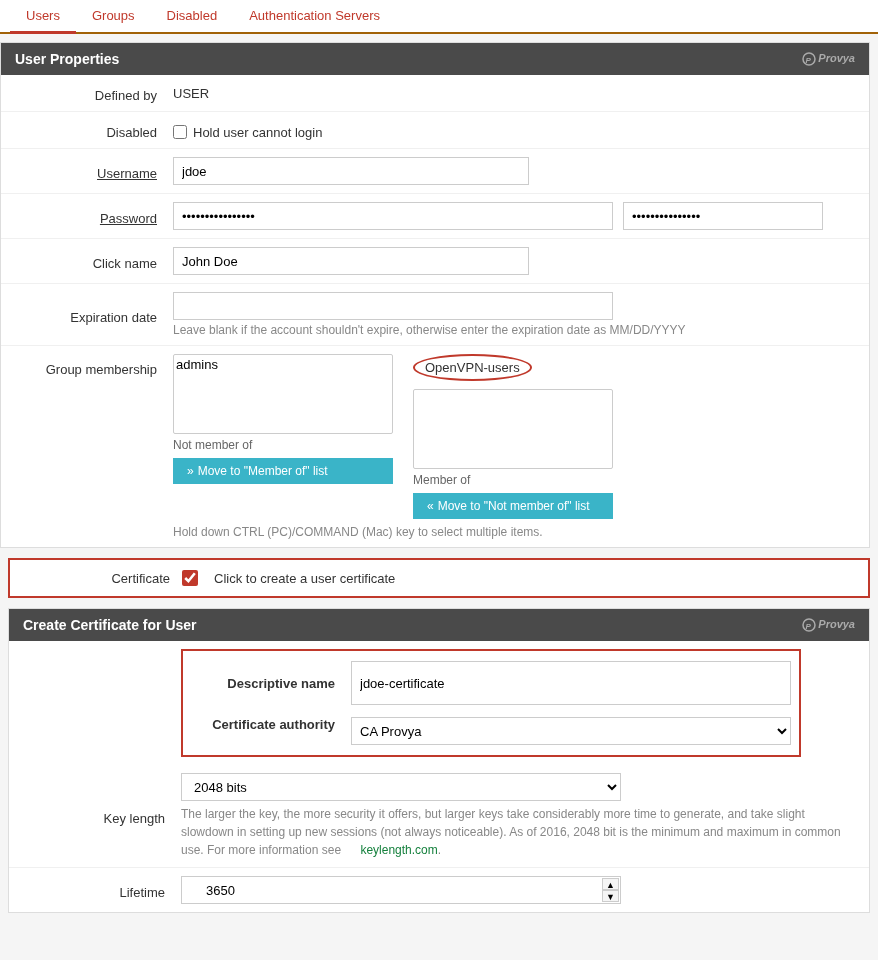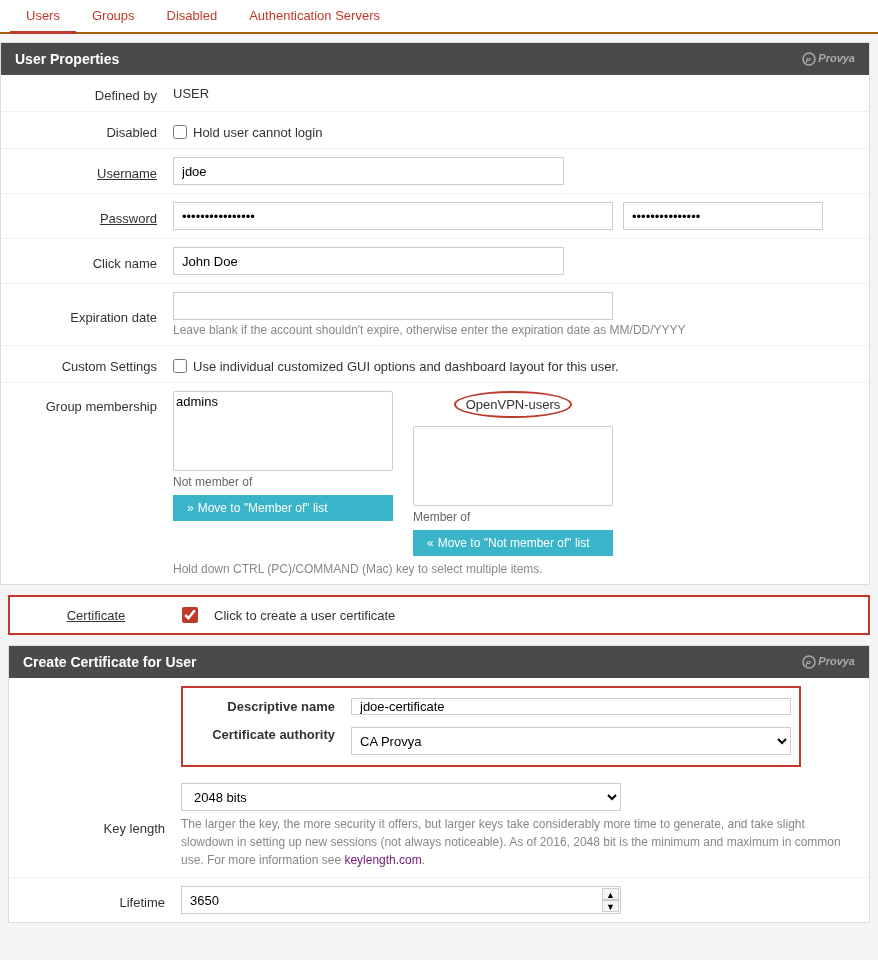--- a/index.html
+++ b/index.html
@@ -30,27 +30,27 @@
     .form-row:last-child { border-bottom: none; }
     .form-label { width: 160px; min-width: 160px; text-align: right; padding-right: 16px; padding-top: 5px; font-size: 13px; color: #333; font-weight: normal; }
     .form-label.underline { text-decoration: underline; }
     .form-content { flex: 1; display: flex; flex-direction: column; }
     .form-content-row { display: flex; align-items: center; gap: 10px; }
 
     input[type="text"], input[type="password"] {
       border: 1px solid #ccc;
       padding: 4px 8px;
       font-size: 13px;
-      width: 391px;
+      width: 356px;
       height: 28px;
       background: #fff;
     }
 
     .hint-text { font-size: 12px; color: #888; margin-top: 3px; }
-    .hint-text a { color: #701a75; text-decoration: none; }
+    .hint-text a { color: #15803d; text-decoration: none; margin-left: 16px; }
 
     
     .checkbox-label { display: flex; align-items: center; gap: 6px; padding-top: 4px; }
     input[type="checkbox"] { width: 14px; height: 14px; }
 
     
     .group-row { display: flex; gap: 20px; align-items: flex-start; }
     .group-box-container { display: flex; flex-direction: column; }
     .group-label { font-size: 12px; color: #666; margin-top: 4px; }
     select[multiple] {
@@ -160,66 +160,57 @@
   </div>
 
   <div class="form-row">
     <div class="form-label">Expiration date</div>
     <div class="form-content">
       <input type="text" value="" style="width: 440px;">
       <span class="hint-text">Leave blank if the account shouldn't expire, otherwise enter the expiration date as MM/DD/YYYY</span>
     </div>
   </div>
 
-  <div class="form-row">
-    <div class="form-label">Custom Settings</div>
-    <div class="form-content">
-      <label class="checkbox-label">
-        <input type="checkbox" style="">
-        <span>Use individual customized GUI options and dashboard layout for this user.</span>
-      </label>
-    </div>
-  </div>
 
   <div class="form-row" style="align-items:flex-start;">
     <div class="form-label" style="padding-top:8px;">Group membership</div>
     <div class="form-content">
       <div class="group-row">
 
         <div class="group-box-container">
           <select multiple="">
             <option>admins</option>
           </select>
           <span class="group-label">Not member of</span>
           <button class="btn-move" style="margin-top:6px; font-size:12px;">
             <span>»</span>
             <span>Move to "Member of" list</span>
           </button>
         </div>
 
         <div class="group-right-container">
-          <div style="position:relative;text-align:center;">
+          <div style="position:relative;">
             <div class="openvpn-circle">OpenVPN-users</div>
           </div>
           <select multiple="" style="margin-top:4px; width:200px;">
           </select>
           <span class="group-label">Member of</span>
           <button class="btn-move" style="margin-top:6px; font-size:12px;">
             <span>«</span>
             <span>Move to "Not member of" list</span>
           </button>
         </div>
       </div>
       <span class="hint-text" style="margin-top:6px;">Hold down CTRL (PC)/COMMAND (Mac) key to select multiple items.</span>
     </div>
   </div>
 </div>
 
 <div style="margin: 0 8px 10px 8px; border: 2px solid #c0392b; background:#fff; display:flex; align-items:center; padding: 10px 12px;">
-  <div style="width:160px; min-width:160px; text-align:center; padding-right:12px; font-size:13px;text-decoration:underline;">Certificate</div>
+  <div style="width:160px; min-width:160px; text-align:right; padding-right:12px; font-size:13px;">Certificate</div>
   <div style="display:flex; align-items:center; gap:16px;">
     <input type="checkbox" checked="" style="width: 16px; height: 16px; accent-color: rgb(192, 57, 43);">
     <span style="font-size:13px;">Click to create a user certificate</span>
   </div>
 </div>
 
 <div class="create-cert-section" style="margin: 0 8px 10px 8px;">
   <div class="section-header">
     <span>Create Certificate for User</span>
     <span class="brand">
@@ -228,21 +219,21 @@
           <text x="3.5" y="11" font-size="8" fill="#aaa">P</text>
         </svg><span>Provya</span>
     </span>
   </div>
 
   
   <div style="border: 2px solid #c0392b; margin: 8px 12px 8px 172px; padding: 4px 8px; display:inline-block; min-width:480px;">
     
     <div style="display:flex; align-items:center; padding: 6px 0;">
       <div style="width:160px; min-width:160px; text-align:right; padding-right:16px; font-size:13px; font-weight:bold;">Descriptive name</div>
-      <input type="text" value="jdoe-certificate" style="width: 440px; border: 1px solid rgb(204, 204, 204); padding: 0 8px; height: 17px;">
+      <input type="text" value="jdoe-certificate" style="width: 440px; border: 1px solid rgb(204, 204, 204); padding: 0 8px; height: 44px;">
     </div>
     
     <div style="display:flex; padding: 6px 0;">
       <div style="width:160px; min-width:160px; text-align:right; padding-right:16px; font-size:13px; font-weight:bold;">Certificate authority</div>
       <select style="width:440px; height:28px; border:1px solid #ccc; padding:2px 4px;">
         <option>CA Provya</option>
       </select>
     </div>
   </div>
 
@@ -258,21 +249,21 @@
         The larger the key, the more security it offers, but larger keys take considerably more time to generate, and take slight slowdown in setting up new sessions (not always noticeable). As of 2016, 2048 bit is the minimum and maximum in common use. For more information see <a href="#">keylength.com</a>.
       </span>
     </div>
   </div>
 
   
   <div class="form-row">
     <div class="form-label">Lifetime</div>
     <div class="form-content">
       <div style="display:flex; align-items:center; position:relative; width:440px;">
-        <input type="text" value="3650" style="width: 440px; border: 1px solid rgb(204, 204, 204); padding: 4px 22px 4px 8px; height: 28px;">
+        <input type="text" value="3650" style="width: 440px; border: 1px solid rgb(204, 204, 204); padding: 4px 22px 4px 24px; height: 28px;">
         <div style="position:absolute; right:2px; display:flex; flex-direction:column; height:24px;">
           <button style="font-size:9px; padding:0 3px; height:12px; line-height:12px; border:1px solid #ccc; background:#f5f5f5; cursor:pointer;">▲</button>
           <button style="font-size:9px; padding:0 3px; height:12px; line-height:12px; border:1px solid #ccc; background:#f5f5f5; cursor:pointer;">▼</button>
         </div>
       </div>
     </div>
   </div>
 </div>
 
 </body></html>

